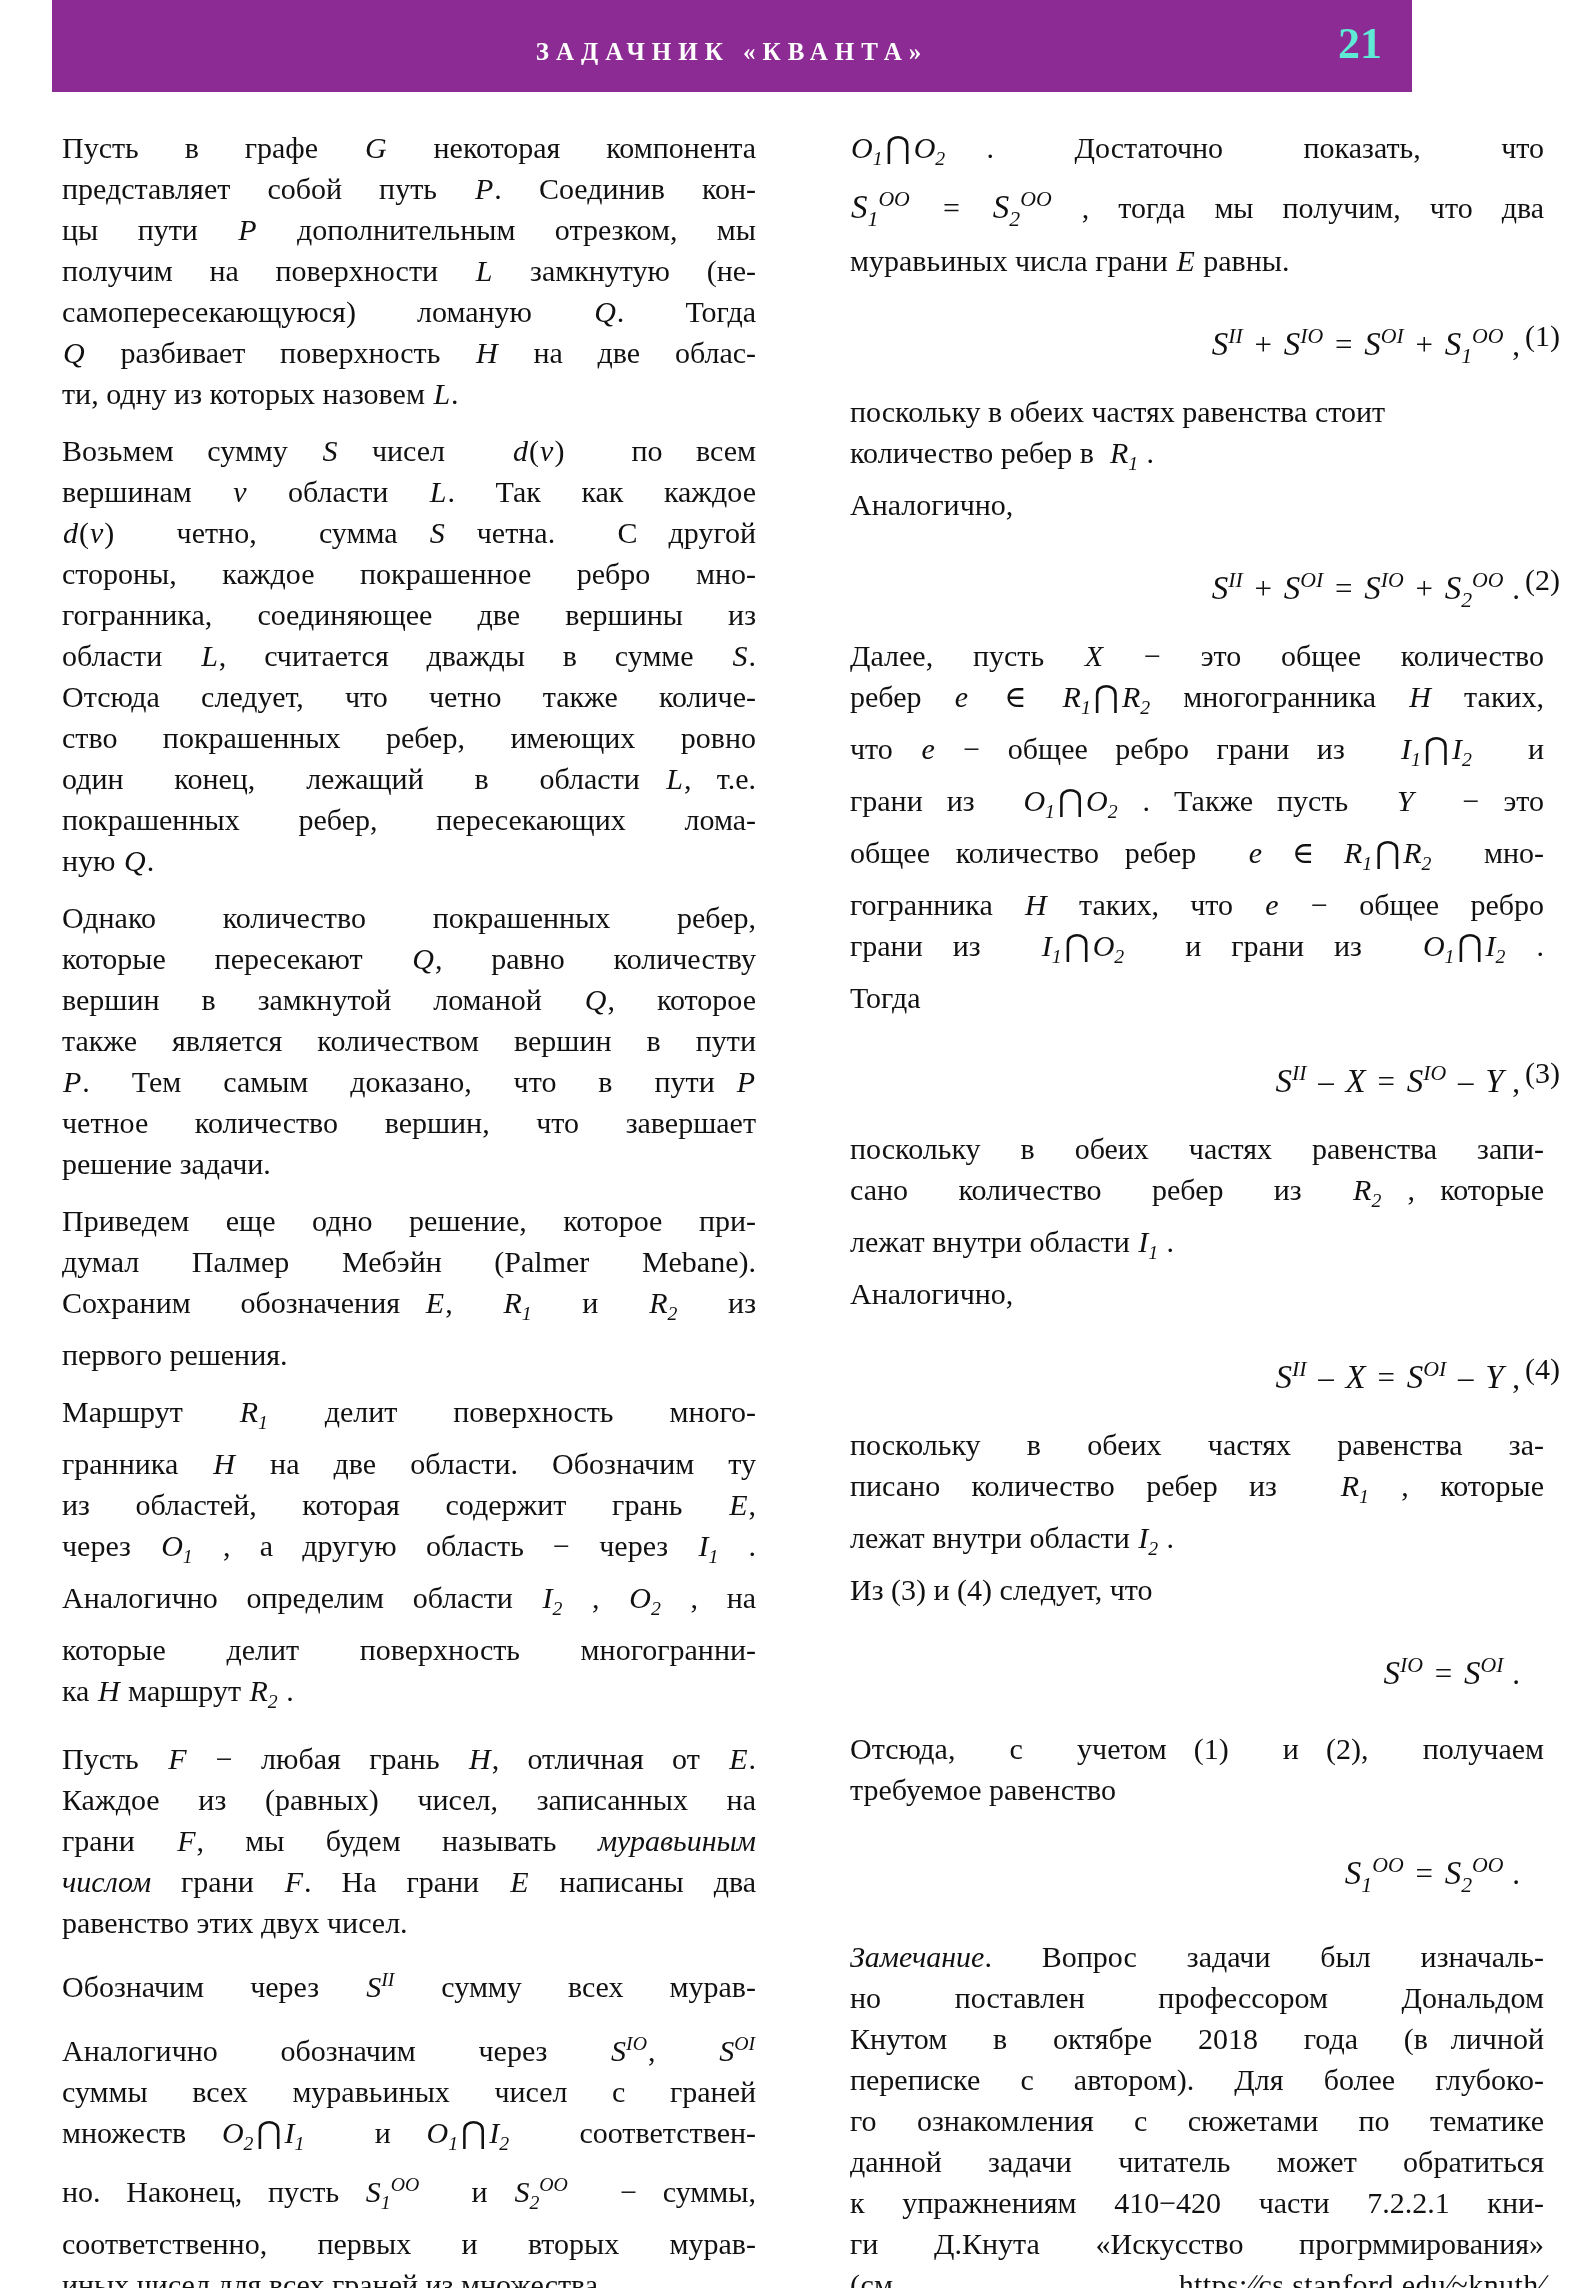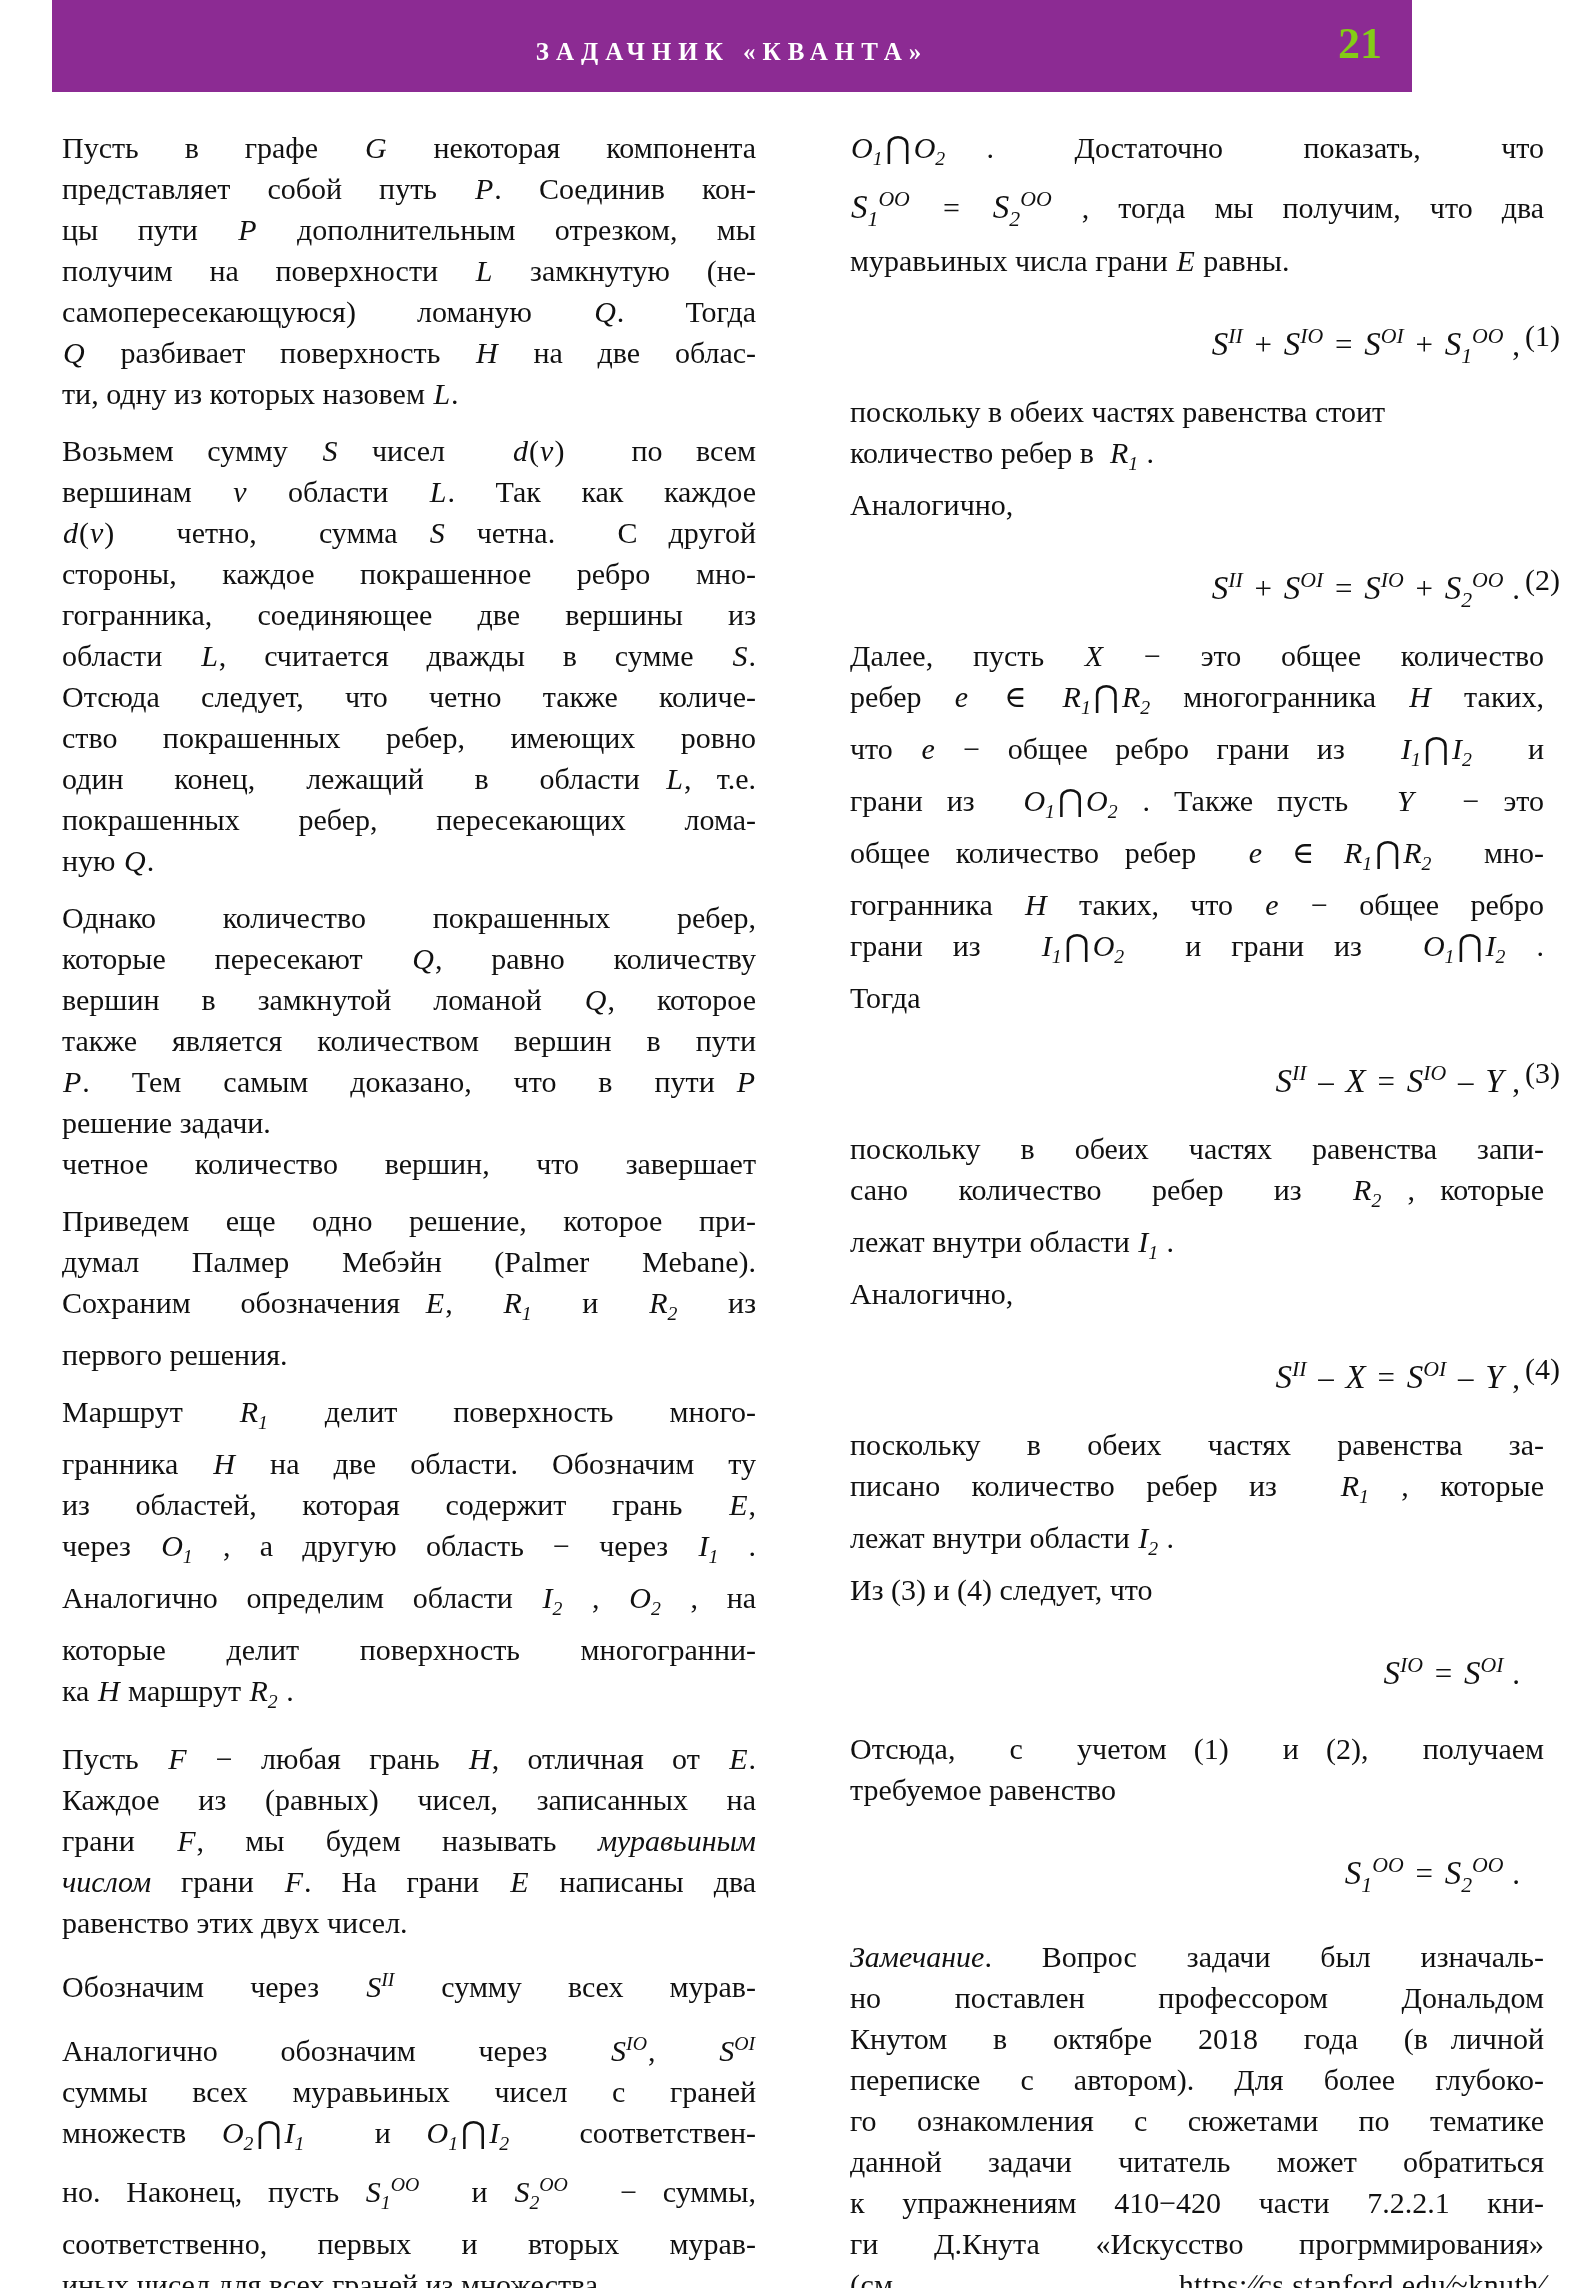--- a/index.html
+++ b/index.html
@@ -35,21 +35,21 @@
     font-family: "Liberation Serif", "DejaVu Serif", serif;
     font-size: 25px;
     font-weight: bold;
     letter-spacing: 7px;
     white-space: nowrap;
   }
   .header-pagenum {
     position: absolute;
     right: 30px;
     top: 22px;
-    color: #84cc16;
+    color: #5eead4;
     font-family: "Liberation Serif", "DejaVu Serif", serif;
     font-size: 44px;
     font-weight: bold;
     line-height: 1;
   }
 
   
   .page-body {
     position: absolute;
     left: 0;
@@ -181,22 +181,22 @@
       <span class="ln">покрашенных ребер, пересекающих лома-</span>
       <span class="ln last">ную <span class="mv">Q</span>.</span>
     </div>
 
     <div class="para">
       <span class="ln">Однако количество покрашенных ребер,</span>
       <span class="ln">которые пересекают <span class="mv">Q</span>, равно количеству</span>
       <span class="ln">вершин в замкнутой ломаной <span class="mv">Q</span>, которое</span>
       <span class="ln">также является количеством вершин в пути</span>
       <span class="ln"><span class="mv">P</span>.&nbsp; Тем&nbsp; самым&nbsp; доказано,&nbsp; что&nbsp; в&nbsp; пути <span class="mv">P</span></span>
+      <span class="ln">четное количество вершин, что завершает</span>
       <span class="ln last">решение задачи.</span>
-      <span class="ln">четное количество вершин, что завершает</span>
     </div>
 
     <div class="para">
       <span class="ln">Приведем еще одно решение, которое при-</span>
       <span class="ln">думал Палмер Мебэйн (Palmer Mebane).</span>
       <span class="ln">Сохраним&nbsp; обозначения <span class="mv">E</span>, &nbsp;<span class="mv">R<sub>1</sub></span>&nbsp; и&nbsp; <span class="mv">R<sub>2</sub></span>&nbsp; из</span>
       <span class="ln last">первого решения.</span>
     </div>
 
     <div class="para">

